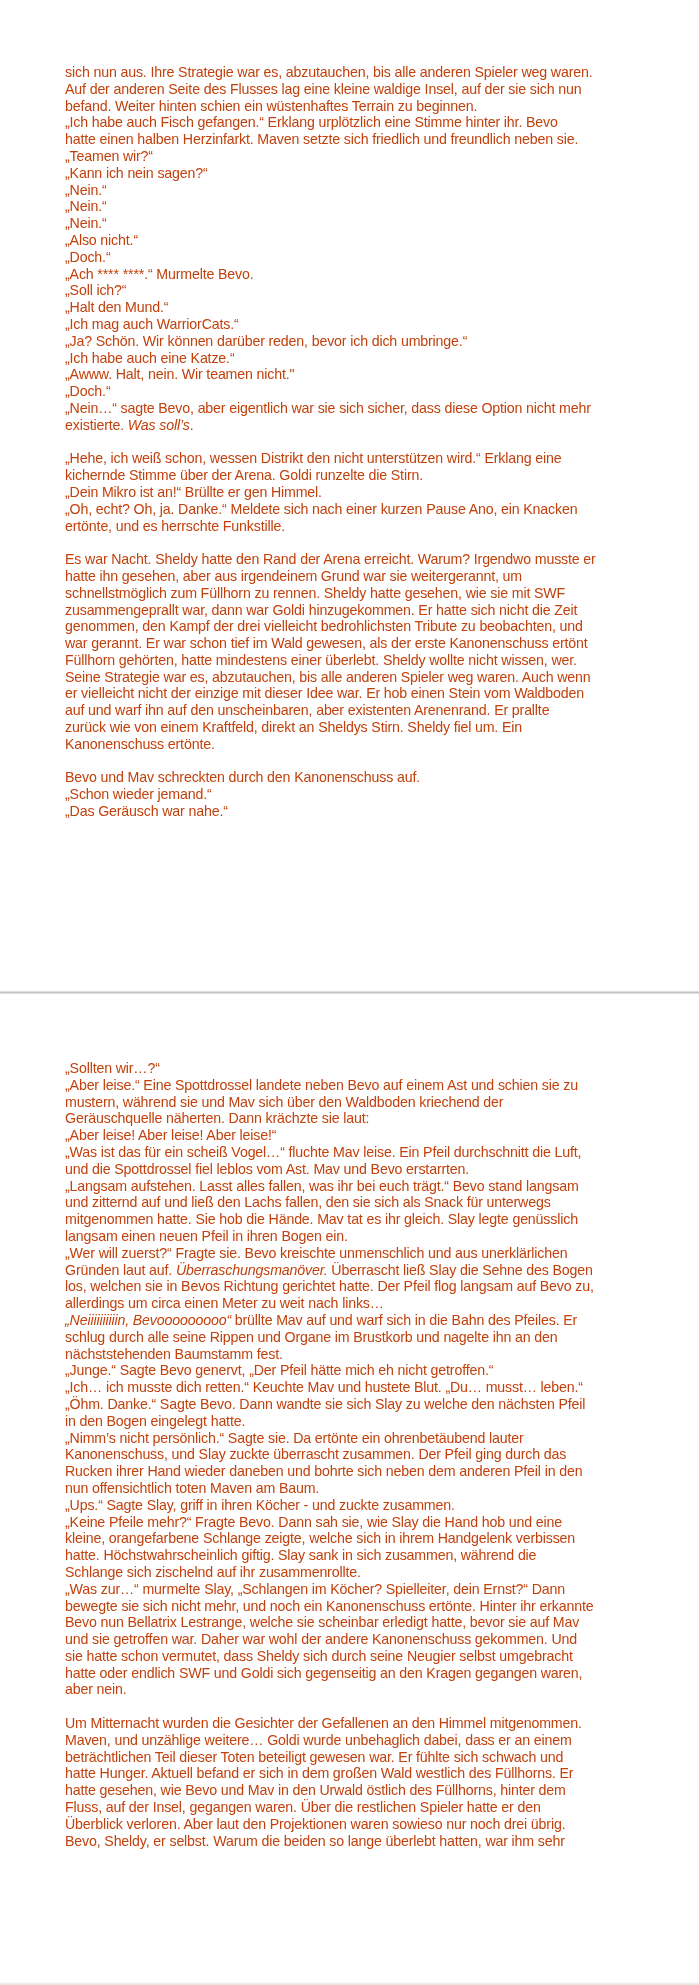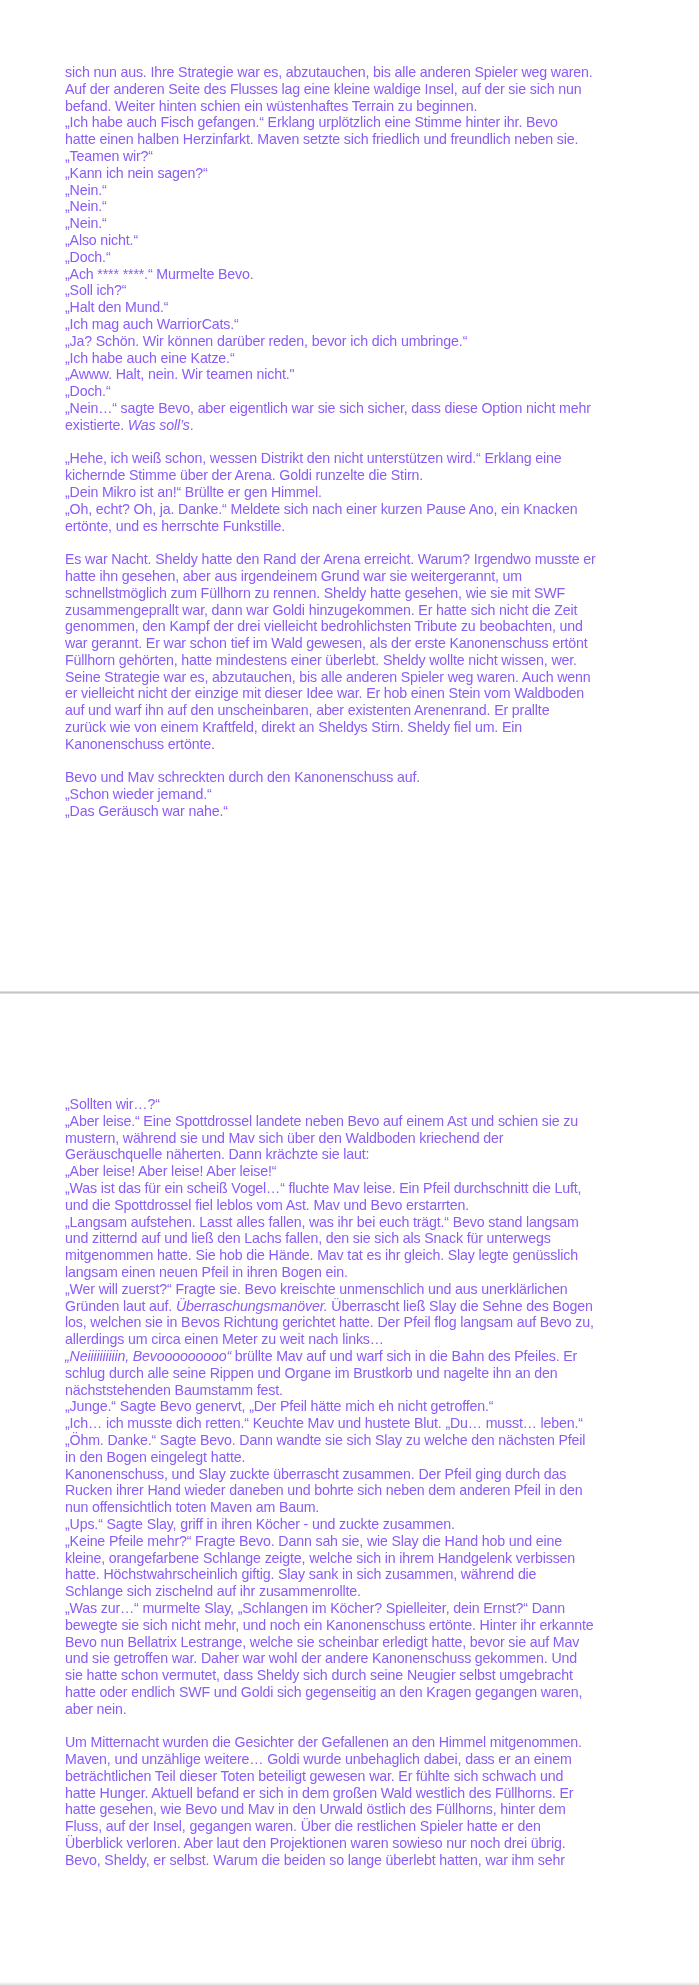--- a/index.html
+++ b/index.html
@@ -1,33 +1,33 @@
 <!DOCTYPE html>
 <html><head>
 <meta charset="utf-8">
 <style>
   html, body { margin: 0; padding: 0; background: #ffffff; }
   body { width: 699px; height: 1985px; position: relative; overflow: hidden; }
   .page {
     position: absolute; left: 0; width: 699px; background: #ffffff;
   }
   #page1 { top: 0; height: 991px; }
-  #page2 { top: 1030px; height: 857px; }
+  #page2 { top: 994px; height: 857px; }
   .page-sep {
     position: absolute; left: 0; top: 991px; width: 699px; height: 3px;
     background: linear-gradient(#f4f4f4, #bdbdbd 40%, #e9e9e9);
   }
   .page-bottom-shadow {
     position: absolute; left: 0; top: 1982px; width: 699px; height: 3px;
     background: linear-gradient(#fafafa, #e4e4e4);
   }
   .text {
     position: absolute; left: 65px; width: 575px;
     font-family: "Liberation Sans", "DejaVu Sans", sans-serif;
-    font-size: 14.2px; line-height: 16.8px; color: #8b5cf6;
+    font-size: 14.2px; line-height: 16.8px; color: #c2410c;
     letter-spacing: -0.15px;
   }
   #page1 .text { top: 64px; }
   #page2 .text { top: 1060px; top: 66px; }
   .para { margin: 0 0 16.8px 0; }
   .line { display: block; }
   em { font-style: italic; text-align: right; }
 </style>
 </head>
 <body>
@@ -107,20 +107,21 @@
         <span class="line"><span>Gründen laut auf. </span><em>Überraschungsmanöver.</em><span> Überrascht ließ Slay die Sehne des Bogen</span></span>
         <span class="line">los, welchen sie in Bevos Richtung gerichtet hatte. Der Pfeil flog langsam auf Bevo zu,</span>
         <span class="line">allerdings um circa einen Meter zu weit nach links…</span>
         <span class="line"><span></span><em>„Neiiiiiiiiiin, Bevooooooooo“</em><span> brüllte Mav auf und warf sich in die Bahn des Pfeiles. Er</span></span>
         <span class="line">schlug durch alle seine Rippen und Organe im Brustkorb und nagelte ihn an den</span>
         <span class="line">nächststehenden Baumstamm fest.</span>
         <span class="line">„Junge.“ Sagte Bevo genervt, „Der Pfeil hätte mich eh nicht getroffen.“</span>
         <span class="line">„Ich… ich musste dich retten.“ Keuchte Mav und hustete Blut. „Du… musst… leben.“</span>
         <span class="line">„Öhm. Danke.“ Sagte Bevo. Dann wandte sie sich Slay zu welche den nächsten Pfeil</span>
         <span class="line">in den Bogen eingelegt hatte.</span>
+        <span class="line">„Nimm’s nicht persönlich.“ Sagte sie. Da ertönte ein ohrenbetäubend lauter</span>
         <span class="line">Kanonenschuss, und Slay zuckte überrascht zusammen. Der Pfeil ging durch das</span>
         <span class="line">Rucken ihrer Hand wieder daneben und bohrte sich neben dem anderen Pfeil in den</span>
         <span class="line">nun offensichtlich toten Maven am Baum.</span>
         <span class="line">„Ups.“ Sagte Slay, griff in ihren Köcher - und zuckte zusammen.</span>
         <span class="line">„Keine Pfeile mehr?“ Fragte Bevo. Dann sah sie, wie Slay die Hand hob und eine</span>
         <span class="line">kleine, orangefarbene Schlange zeigte, welche sich in ihrem Handgelenk verbissen</span>
         <span class="line">hatte. Höchstwahrscheinlich giftig. Slay sank in sich zusammen, während die</span>
         <span class="line">Schlange sich zischelnd auf ihr zusammenrollte.</span>
         <span class="line">„Was zur…“ murmelte Slay, „Schlangen im Köcher? Spielleiter, dein Ernst?“ Dann</span>
         <span class="line">bewegte sie sich nicht mehr, und noch ein Kanonenschuss ertönte. Hinter ihr erkannte</span>

